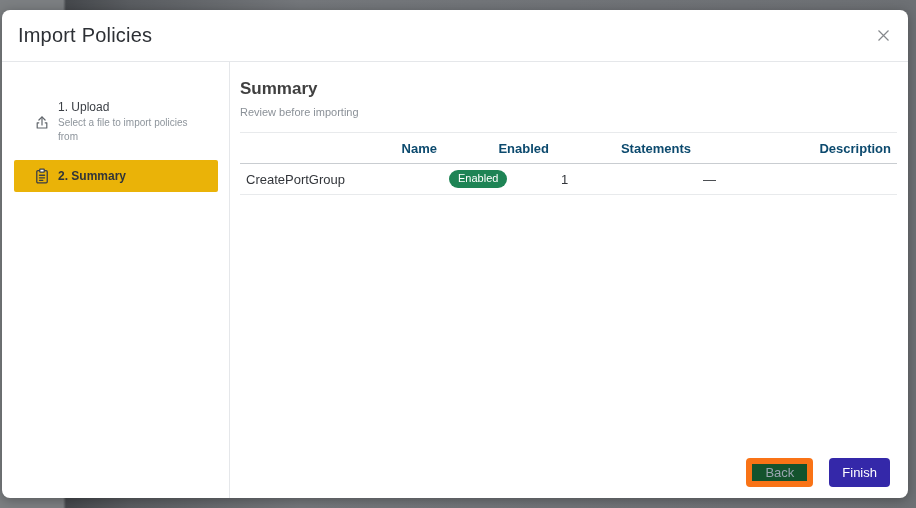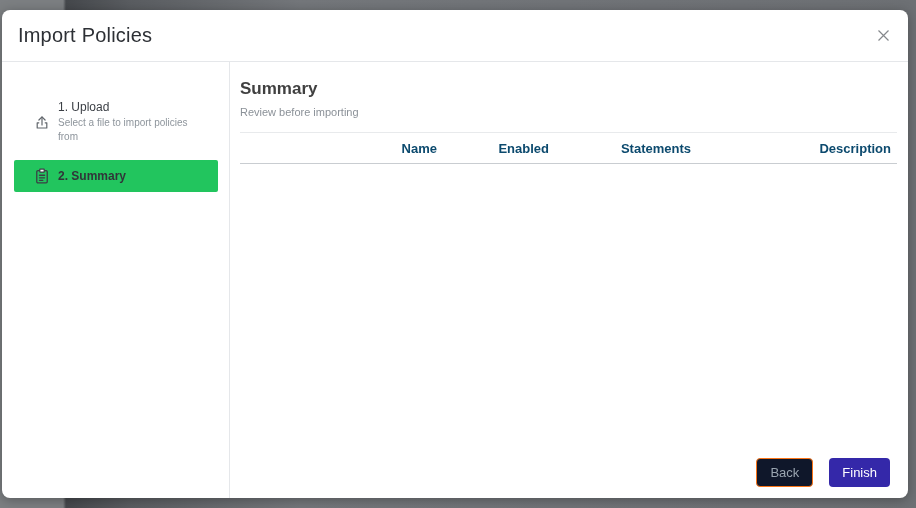--- a/index.html
+++ b/index.html
@@ -18,21 +18,21 @@
     display:flex;align-items:center;padding:0 16px;position:relative;box-sizing:border-box;
   }
   .modal-title{font-size:20px;color:#2d3035;letter-spacing:.2px;}
   .close-btn{
     position:absolute;right:14px;top:50%;transform:translateY(-50%);
     width:22px;height:22px;display:flex;align-items:center;justify-content:center;cursor:pointer;
   }
   .modal-body{flex:1;display:flex;min-height:0;}
   .sidebar{width:228px;min-width:228px;border-right:1px solid #e5e7ea;padding-top:32px;box-sizing:border-box;}
   .step{margin:0 11px 10px 12px;display:flex;align-items:center;gap:9px;padding:6px 8px 6px 21px;border-radius:2px;cursor:pointer;}
-  .step.active{background:#22c55e;padding-top:8px;padding-bottom:8px;}
+  .step.active{background:#eab308;padding-top:8px;padding-bottom:8px;}
   .step-icon{flex:0 0 auto;display:flex;align-items:center;}
   .step-text{min-width:0;}
   .step-title{font-size:12px;color:#3a3e44;}
   .step.active .step-title{font-weight:700;color:#313539;}
   .step-desc{font-size:10px;color:#8e959c;line-height:1.4;margin-top:2px;}
   .content{flex:1;padding:17px 11px 0 10px;position:relative;min-width:0;}
   .summary-heading{font-size:17px;font-weight:700;color:#404040;margin:0 0 7px;}
   .summary-sub{font-size:11px;color:#8b9198;margin:0 0 14px;}
   table{width:100%;border-collapse:collapse;font-size:13px;color:#2f3237;table-layout:fixed;}
   col.c-name{width:203px;}  col.c-enabled{width:112px;}  col.c-statements{width:142px;}
@@ -41,21 +41,21 @@
     border-top:1px solid #e8eaec;border-bottom:1px solid #c9cdd1;
     padding:8px 6px 7px;
   }
   tbody td{border-bottom:1px solid #e8eaec;padding:6px 6px;color:#33363b;}
   .badge{
     display:inline-block;color:#fff;font-size:11px;line-height:1;
     padding:3px 9px 4px;border-radius:9px;font-weight:400;
   }
   .footer{position:absolute;right:18px;bottom:11px;display:flex;gap:16px;}
   .btn{font-size:13px;border-radius:4px;padding:0 13px;height:29px;font-family:inherit;cursor:pointer;}
-  .btn-back{background:#0f172a;border:1px solid #f97316;color:#9aa5b0;}
+  .btn-back{background:#14532d;border:6px solid #f97316;color:#9aa5b0;}
   .btn-finish{border:none;color:#fff;}
 </style>
 </head>
 <body>
 
 <div class="modal">
 
   <div class="modal-header">
     <span class="modal-title">Import Policies</span>
     <span class="close-btn">
@@ -111,20 +111,26 @@
           </colgroup>
         <thead>
           <tr>
             <th>Name</th>
             <th>Enabled</th>
             <th>Statements</th>
             <th>Description</th>
           </tr>
         </thead>
         <tbody>
+          <tr>
+            <td>CreatePortGroup</td>
+            <td><span class="badge" style="background: rgb(30, 132, 85);">Enabled</span></td>
+            <td>1</td>
+            <td>—</td>
+          </tr>
         </tbody>
       </table>
     </div>
 
   </div>
 
   <div class="footer">
     <button class="btn btn-back">Back</button>
     <button class="btn btn-finish" style="background: rgb(52, 40, 169); text-align: right;">Finish</button>
   </div>

